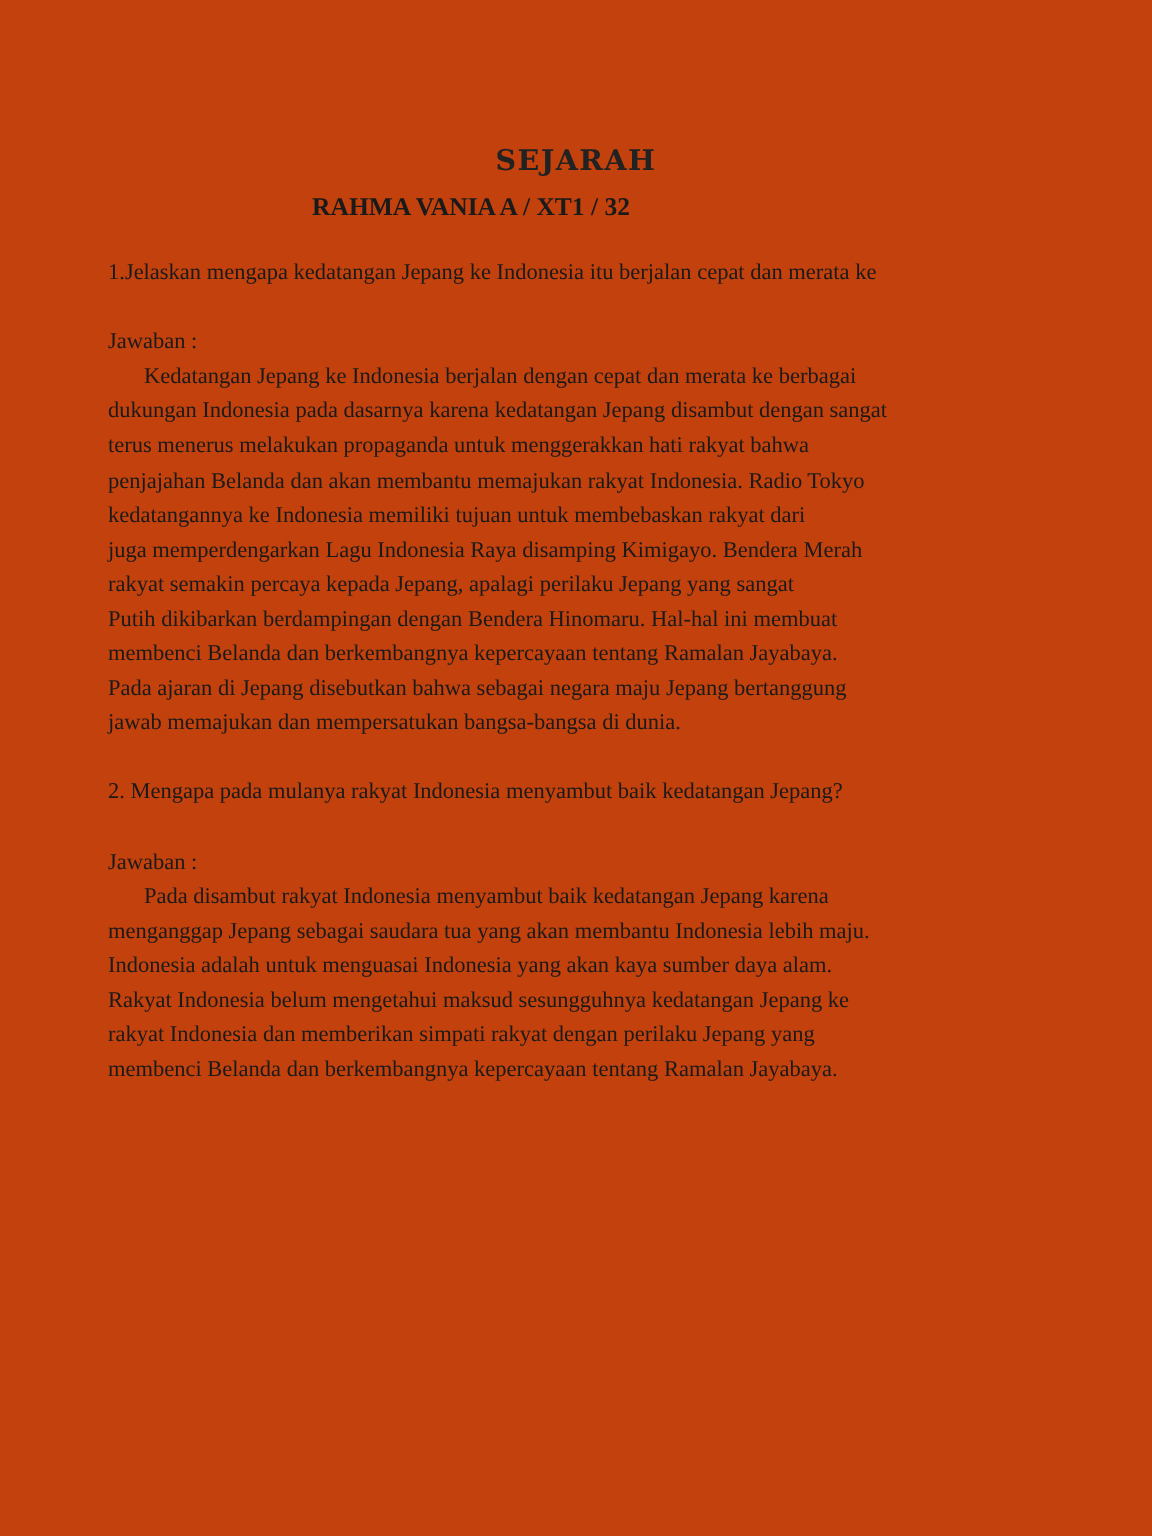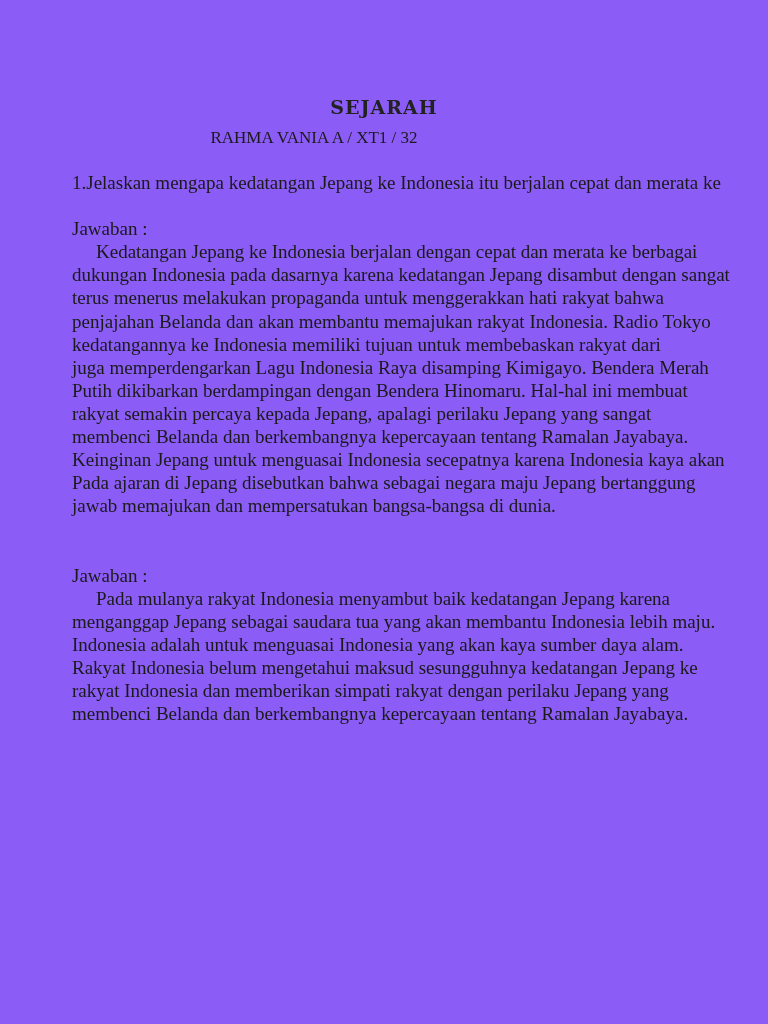--- a/index.html
+++ b/index.html
@@ -12,21 +12,21 @@
       height: 1024px;
       overflow: hidden;
       position: relative;
       font-family: "Liberation Serif", "DejaVu Serif", serif;
       color: #1a1a1a;
     }
     .page {
       position: absolute;
       left: 0; top: 0;
       width: 768px; height: 1024px;
-      background: #8b5cf6;
+      background: #c2410c;
     }
     .title {
       position: absolute;
       top: 94px;
       left: 0;
       width: 768px;
       text-align: center;
       font-family: "DejaVu Serif", serif;
       font-weight: bold;
       font-size: 19px;
@@ -35,27 +35,28 @@
       line-height: 26px;
     }
     .subtitle {
       position: absolute;
       top: 126px;
       left: 0;
       width: 628px;
       text-align: center;
       font-size: 17px;
       line-height: 23px;
+      font-weight: bold;
     }
     .content {
       position: absolute;
       left: 72px;
       top: 171px;
       width: 640px;
-      font-size: 19px;
+      font-size: 15px;
       line-height: 23.1px;
       font-family: Liberation Serif, serif;
     }
     .line {
       display: block;
       white-space: nowrap;
       height: 23.1px;
     }
     .indent { padding-left: 24px; }
     .blank { display: block; height: 23.1px; }
@@ -72,34 +73,34 @@
     <div>
       <span class="line">1.Jelaskan mengapa kedatangan Jepang ke Indonesia itu berjalan cepat dan merata ke</span>
       <span class="blank"></span>
       <span class="line">Jawaban :</span>
       <span class="line indent">Kedatangan Jepang ke Indonesia berjalan dengan cepat dan merata ke berbagai</span>
       <span class="line">dukungan Indonesia pada dasarnya karena kedatangan Jepang disambut dengan sangat</span>
       <span class="line">terus menerus melakukan propaganda untuk menggerakkan hati rakyat bahwa</span>
       <span class="line">penjajahan Belanda dan akan membantu memajukan rakyat Indonesia. Radio Tokyo</span>
       <span class="line">kedatangannya ke Indonesia memiliki tujuan untuk membebaskan rakyat dari</span>
       <span class="line">juga memperdengarkan Lagu Indonesia Raya disamping Kimigayo. Bendera Merah</span>
+      <span class="line">rakyat semakin percaya kepada Jepang, apalagi perilaku Jepang yang sangat</span>
       <span class="line">Putih dikibarkan berdampingan dengan Bendera Hinomaru. Hal-hal ini membuat</span>
-      <span class="line">rakyat semakin percaya kepada Jepang, apalagi perilaku Jepang yang sangat</span>
       <span class="line">membenci Belanda dan berkembangnya kepercayaan tentang Ramalan Jayabaya.</span>
-      <span class="line">Keinginan Jepang untuk menguasai Indonesia secepatnya karena Indonesia kaya akan</span>
       <span class="line">Pada ajaran di Jepang disebutkan bahwa sebagai negara maju Jepang bertanggung</span>
       <span class="line">jawab memajukan dan mempersatukan bangsa-bangsa di dunia.</span>
     </div>
 
     <span class="blank"></span>
 
     <div>
+      <span class="line">2. Mengapa pada mulanya rakyat Indonesia menyambut baik kedatangan Jepang?</span>
       <span class="blank"></span>
       <span class="line">Jawaban :</span>
-      <span class="line indent">Pada mulanya rakyat Indonesia menyambut baik kedatangan Jepang karena</span>
+      <span class="line indent">Pada disambut rakyat Indonesia menyambut baik kedatangan Jepang karena</span>
       <span class="line">menganggap Jepang sebagai saudara tua yang akan membantu Indonesia lebih maju.</span>
       <span class="line">Indonesia adalah untuk menguasai Indonesia yang akan kaya sumber daya alam.</span>
       <span class="line">Rakyat Indonesia belum mengetahui maksud sesungguhnya kedatangan Jepang ke</span>
       <span class="line">rakyat Indonesia dan memberikan simpati rakyat dengan perilaku Jepang yang</span>
       <span class="line">membenci Belanda dan berkembangnya kepercayaan tentang Ramalan Jayabaya.</span>
     </div>
   </div>
 </div>
 
 </body></html>

